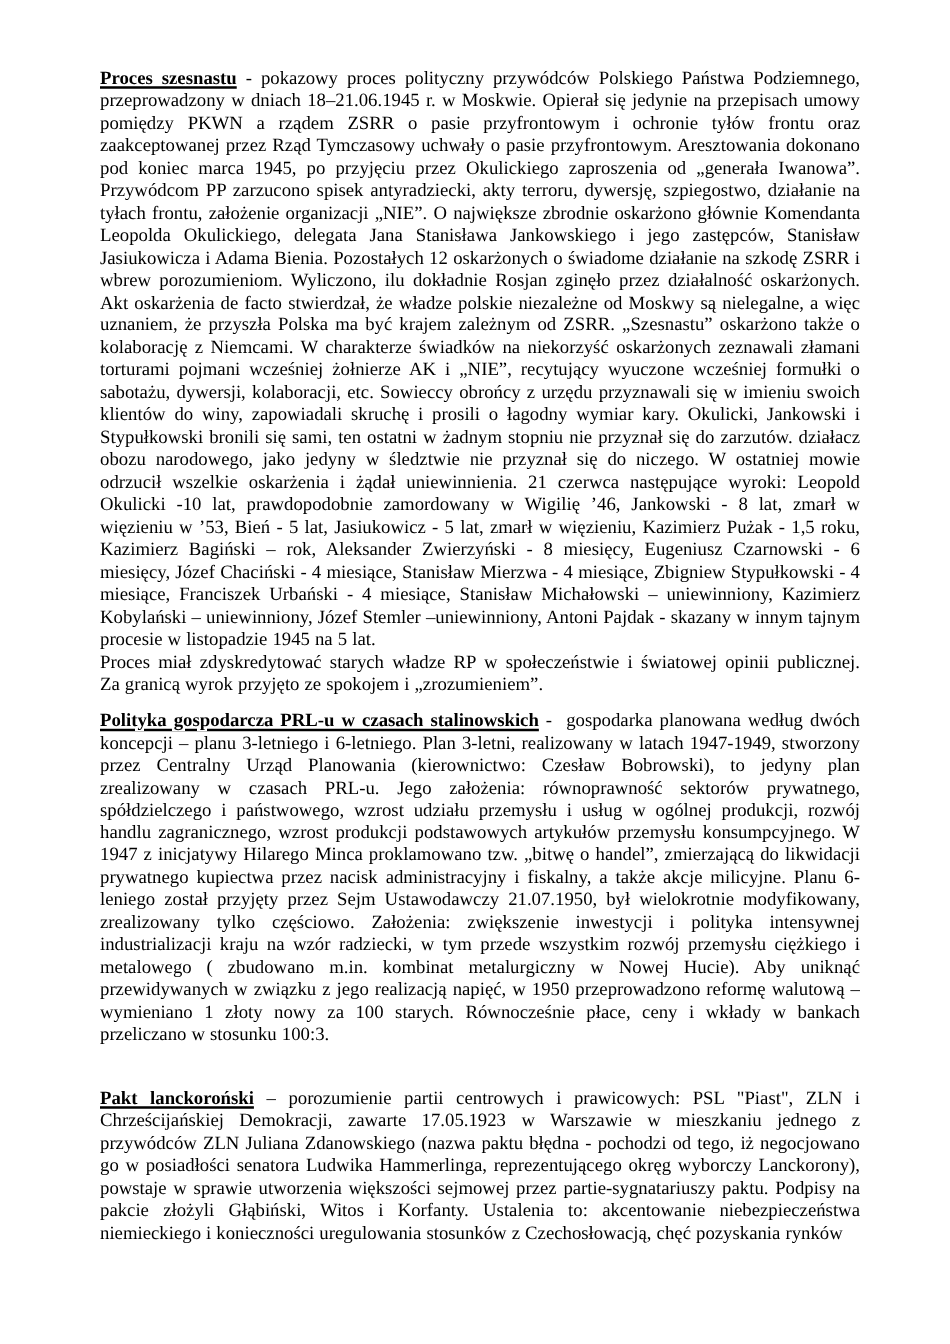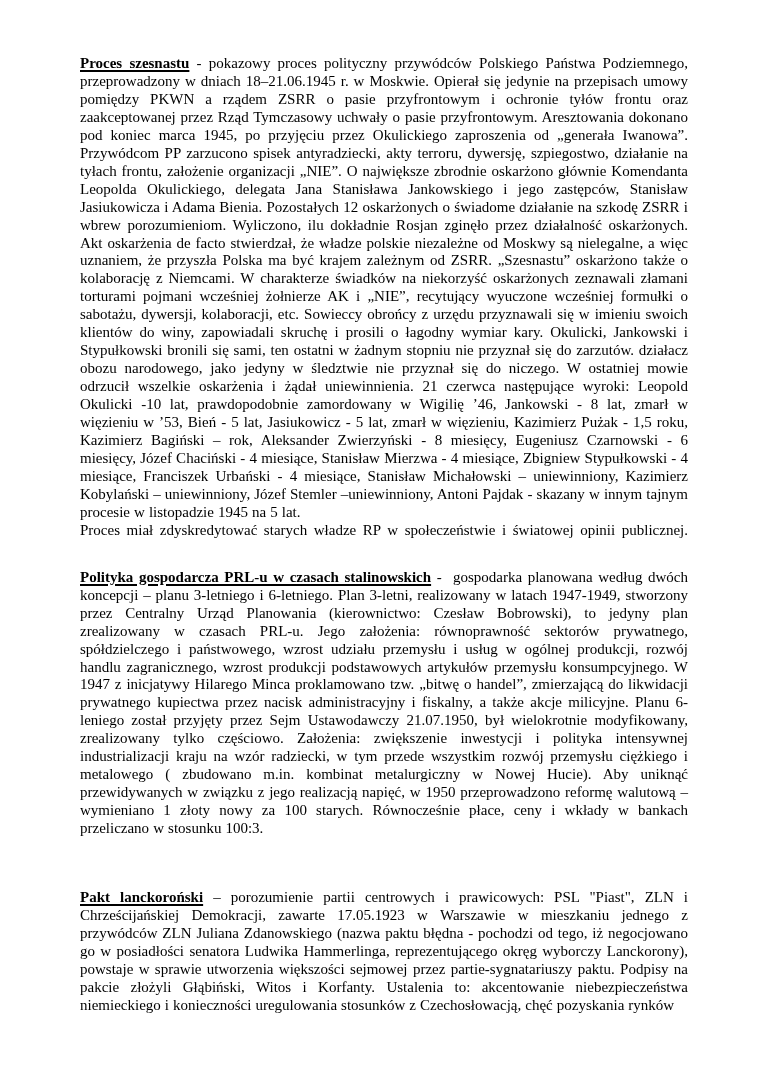--- a/index.html
+++ b/index.html
@@ -15,22 +15,22 @@
     color: #000000;
   }
   .page {
     box-sizing: border-box;
     width: 760px;
     height: 1070px;
     padding: 55px 72px 0 80px;
     background: #ffffff;
   }
   .doc-section { margin: 0; }
-  .doc-section.gap-2 { margin-top: 29px; }
-  .doc-section.gap-3 { margin-top: 51px; }
+  .doc-section.gap-2 { margin-top: 11px; }
+  .doc-section.gap-3 { margin-top: 33px; }
   .para {
     margin: 0;
     font-size: 15px;
     line-height: 17.95px;
     text-align: justify;
     word-spacing: 0.02em;
   }
   .heading {
     font-weight: bold;
     text-decoration: underline;
@@ -42,20 +42,21 @@
   .force-full { text-align-last: justify; }
 </style>
 </head>
 <body>
 
 <div class="page">
 
   <section class="doc-section">
     <p class="para"><span class="heading">Proces szesnastu</span><span class="sep"> - </span><span>pokazowy proces polityczny przywódców Polskiego Państwa Podziemnego, przeprowadzony w dniach 18–21.06.1945 r. w Moskwie. Opierał się jedynie na przepisach umowy pomiędzy PKWN a rządem ZSRR o pasie przyfrontowym i ochronie tyłów frontu oraz zaakceptowanej przez Rząd Tymczasowy uchwały o pasie przyfrontowym. Aresztowania dokonano pod koniec marca 1945, po przyjęciu przez Okulickiego zaproszenia od „generała Iwanowa”. Przywódcom PP zarzucono spisek antyradziecki, akty terroru, dywersję, szpiegostwo, działanie na tyłach frontu, założenie organizacji „NIE”. O największe zbrodnie oskarżono głównie Komendanta Leopolda Okulickiego, delegata Jana Stanisława Jankowskiego i jego zastępców, Stanisław Jasiukowicza i Adama Bienia. Pozostałych 12 oskarżonych o świadome działanie na szkodę ZSRR i wbrew porozumieniom. Wyliczono, ilu dokładnie Rosjan zginęło przez działalność oskarżonych. Akt oskarżenia de facto stwierdzał, że władze polskie niezależne od Moskwy są nielegalne, a więc uznaniem, że przyszła Polska ma być krajem zależnym od ZSRR. „Szesnastu” oskarżono także o kolaborację z Niemcami. W charakterze świadków na niekorzyść oskarżonych zeznawali złamani torturami pojmani wcześniej żołnierze AK i „NIE”, recytujący wyuczone wcześniej formułki o sabotażu, dywersji, kolaboracji, etc. Sowieccy obrońcy z urzędu przyznawali się w imieniu swoich klientów do winy, zapowiadali skruchę i prosili o łagodny wymiar kary. Okulicki, Jankowski i Stypułkowski bronili się sami, ten ostatni w żadnym stopniu nie przyznał się do zarzutów. działacz obozu narodowego, jako jedyny w śledztwie nie przyznał się do niczego. W ostatniej mowie odrzucił wszelkie oskarżenia i żądał uniewinnienia. 21 czerwca następujące wyroki: Leopold Okulicki -10 lat, prawdopodobnie zamordowany w Wigilię ’46, Jankowski - 8 lat, zmarł w więzieniu w ’53, Bień - 5 lat, Jasiukowicz - 5 lat, zmarł w więzieniu, Kazimierz Pużak - 1,5 roku, Kazimierz Bagiński – rok, Aleksander Zwierzyński - 8 miesięcy, Eugeniusz Czarnowski - 6 miesięcy, Józef Chaciński - 4 miesiące, Stanisław Mierzwa - 4 miesiące, Zbigniew Stypułkowski - 4 miesiące, Franciszek Urbański - 4 miesiące, Stanisław Michałowski – uniewinniony, Kazimierz Kobylański – uniewinniony, Józef Stemler –uniewinniony, Antoni Pajdak - skazany w innym tajnym procesie w listopadzie 1945 na 5 lat.</span></p>
     <p class="para force-full">Proces miał zdyskredytować starych władze RP w społeczeństwie i światowej opinii publicznej.</p>
+    <p class="para">Za granicą wyrok przyjęto ze spokojem i „zrozumieniem”.</p>
   </section>
 
   <section class="doc-section gap-2">
     <p class="para"><span class="heading">Polityka gospodarcza PRL-u w czasach stalinowskich</span><span class="sep"> -  </span><span>gospodarka planowana według dwóch koncepcji – planu 3-letniego i 6-letniego. Plan 3-letni, realizowany w latach 1947-1949, stworzony przez Centralny Urząd Planowania (kierownictwo: Czesław Bobrowski), to jedyny plan zrealizowany w czasach PRL-u. Jego założenia: równoprawność sektorów prywatnego, spółdzielczego i państwowego, wzrost udziału przemysłu i usług w ogólnej produkcji, rozwój handlu zagranicznego, wzrost produkcji podstawowych artykułów przemysłu konsumpcyjnego. W 1947 z inicjatywy Hilarego Minca proklamowano tzw. „bitwę o handel”, zmierzającą do likwidacji prywatnego kupiectwa przez nacisk administracyjny i fiskalny, a także akcje milicyjne. Planu 6-leniego został przyjęty przez Sejm Ustawodawczy 21.07.1950, był wielokrotnie modyfikowany, zrealizowany tylko częściowo. Założenia: zwiększenie inwestycji i polityka intensywnej industrializacji kraju na wzór radziecki, w tym przede wszystkim rozwój przemysłu ciężkiego i metalowego ( zbudowano m.in. kombinat metalurgiczny w Nowej Hucie). Aby uniknąć przewidywanych w związku z jego realizacją napięć, w 1950 przeprowadzono reformę walutową – wymieniano 1 złoty nowy za 100 starych. Równocześnie płace, ceny i wkłady w bankach przeliczano w stosunku 100:3.</span></p>
   </section>
 
   <section class="doc-section gap-3">
     <p class="para"><span class="heading">Pakt lanckoroński</span><span class="sep"> – </span><span>porozumienie partii centrowych i prawicowych: PSL "Piast", ZLN i Chrześcijańskiej Demokracji, zawarte 17.05.1923 w Warszawie w mieszkaniu jednego z przywódców ZLN Juliana Zdanowskiego (nazwa paktu błędna - pochodzi od tego, iż negocjowano go w posiadłości senatora Ludwika Hammerlinga, reprezentującego okręg wyborczy Lanckorony), powstaje w sprawie utworzenia większości sejmowej przez partie-sygnatariuszy paktu. Podpisy na pakcie złożyli Głąbiński, Witos i Korfanty. Ustalenia to: akcentowanie niebezpieczeństwa niemieckiego i konieczności uregulowania stosunków z Czechosłowacją, chęć pozyskania rynków</span></p>
   </section>
 

